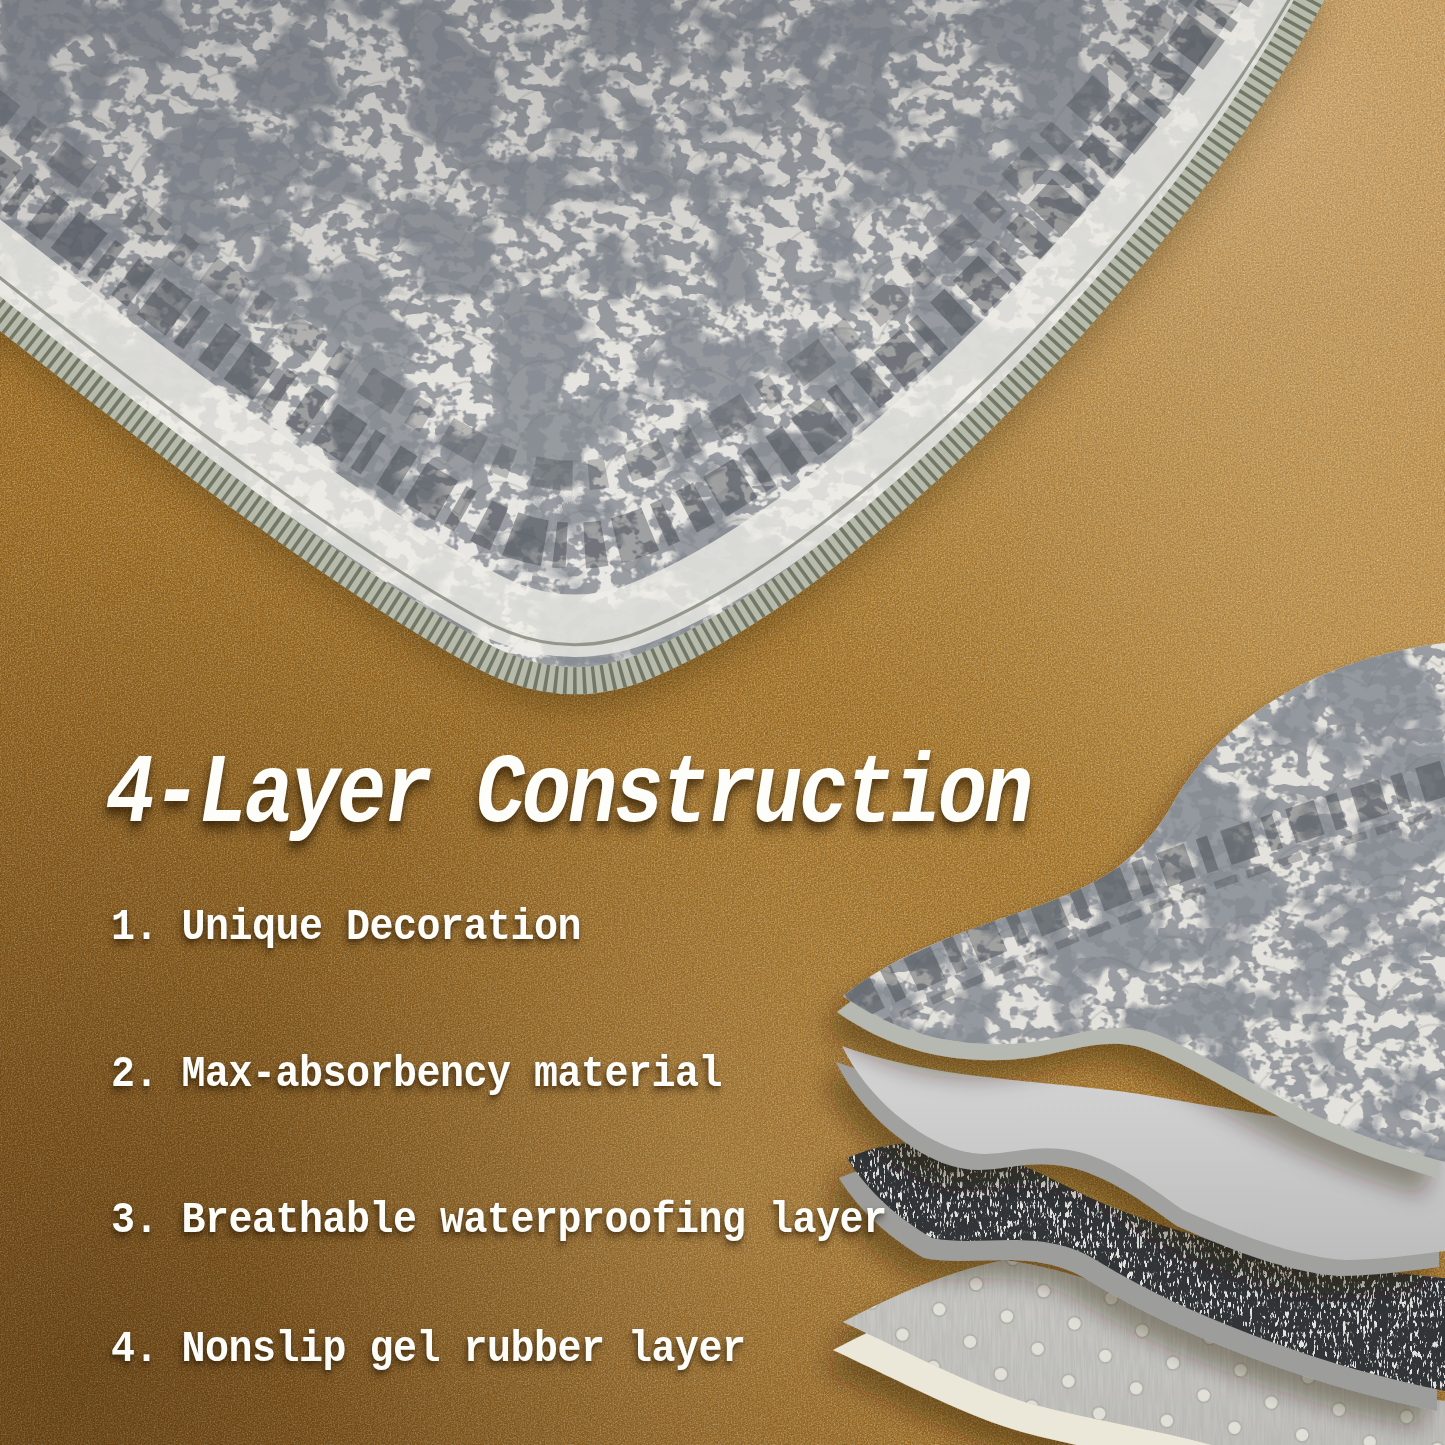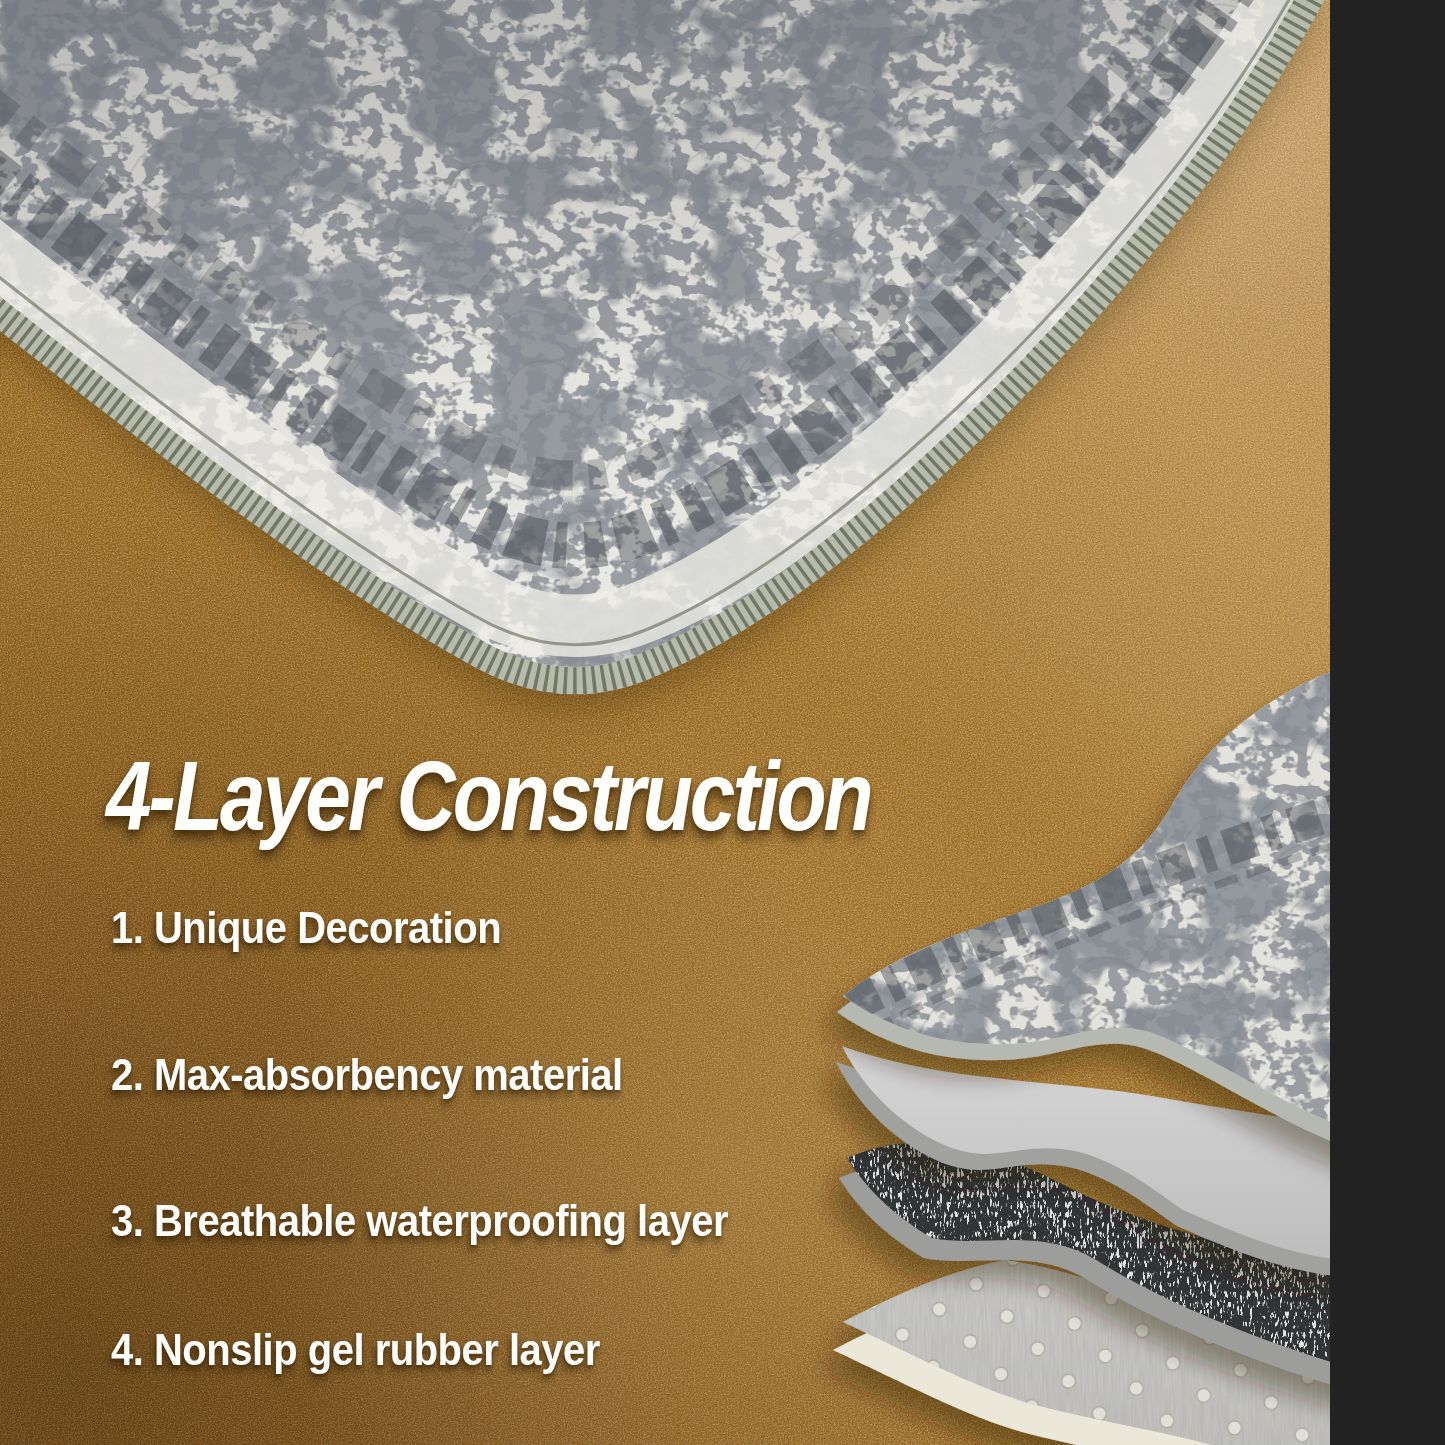--- a/index.html
+++ b/index.html
@@ -1,18 +1,18 @@
 <!DOCTYPE html>
 <html><head>
 <meta charset="utf-8">
 <style>
   html,body{margin:0;padding:0;background:#222;}
   .stage{
-    position:relative;width:1330px;height:1445px;overflow:hidden;
-    font-family:Liberation Sans, sans-serif;
+    position:relative;width:1445px;height:1445px;overflow:hidden;
+    font-family:Liberation Mono, monospace;
   }
   .stage svg.scene{position:absolute;left:0;top:0;width:1445px;height:1445px;display:block;}
   .overlay{position:absolute;left:0;top:0;width:100%;height:100%;}
   .headline{
     position:absolute;left:106px;top:747px;margin:0;
     font-style:italic;font-weight:700;font-size:82px;line-height:1;
     letter-spacing:-3px;color:#fdfdfa;white-space:nowrap;
     transform:scaleY(1.2);transform-origin:0 0;
     text-shadow:-2px 7px 10px rgba(40,24,2,.62), 0 3px 4px rgba(40,24,2,.38);
   }

